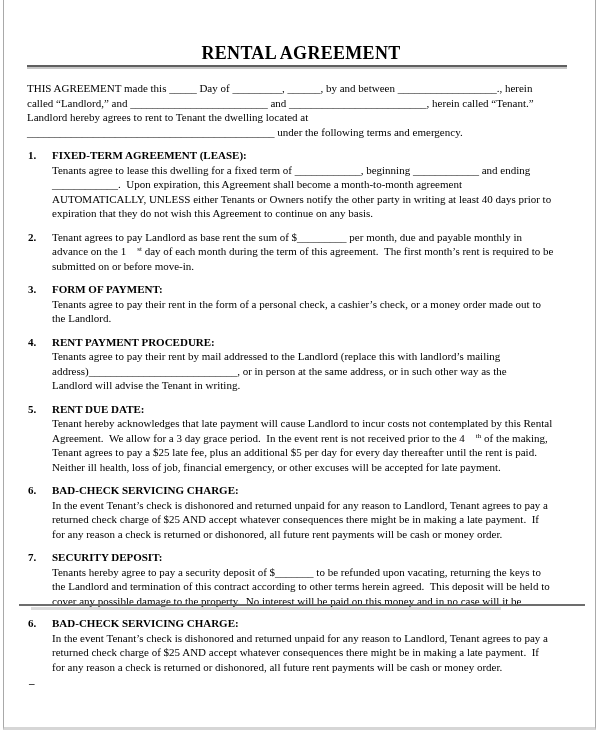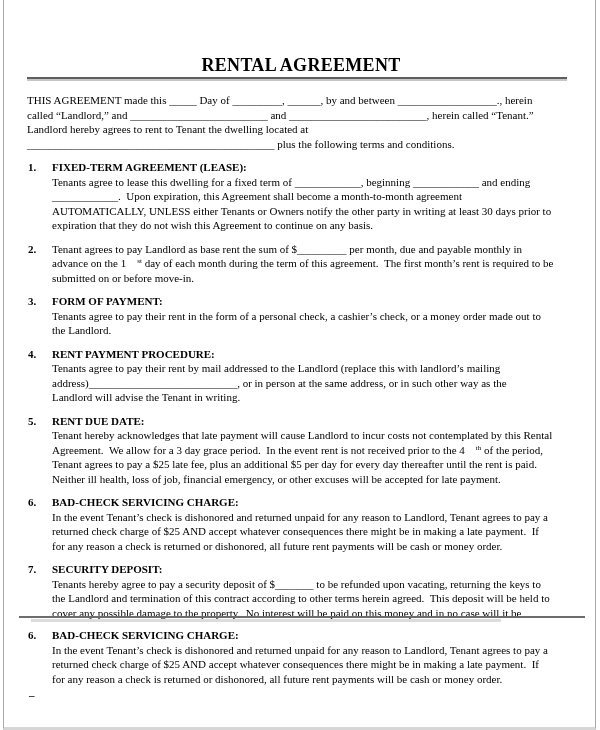--- a/index.html
+++ b/index.html
@@ -11,21 +11,21 @@
   }
   .page {
     position: relative;
     box-sizing: border-box;
     width: 593px;
     height: 730px;
     margin-left: 3px;
     border-left: 1px solid #a9a9a9;
     border-right: 1px solid #a9a9a9;
     border-bottom: 3px solid #d6d6d6;
-    padding: 56px 20px 0 23px;
+    padding: 44px 20px 0 23px;
     background: #ffffff;
     color: #000000;
   }
   .title {
     margin: 0;
     text-align: center;
     font-size: 18px;
     line-height: 18px;
     font-weight: bold;
     letter-spacing: 0.3px;
@@ -98,30 +98,30 @@
 </head>
 <body>
 
 <div class="page">
   <h1 class="title">RENTAL AGREEMENT</h1>
   <div class="title-rule"></div>
   <div class="intro">
       <div class="tline"><span>THIS AGREEMENT made this _____ Day of _________, ______, by and between __________________., herein</span></div>
       <div class="tline"><span>called “Landlord,” and _________________________ and _________________________, herein called “Tenant.”</span></div>
       <div class="tline"><span>Landlord hereby agrees to rent to Tenant the dwelling located at</span></div>
-      <div class="tline"><span>_____________________________________________ plus the following terms and conditions.</span></div>
+      <div class="tline"><span>_____________________________________________ under the following terms and emergency.</span></div>
     </div>
   <div id="sections">
   <div class="section">
     <span class="sec-num">1.</span>
     <span class="sec-heading">FIXED-TERM AGREEMENT (LEASE):</span>
     <div class="sec-body">
           <div class="tline"><span>Tenants agree to lease this dwelling for a fixed term of ____________, beginning ____________ and ending</span></div>
           <div class="tline"><span>____________.  Upon expiration, this Agreement shall become a month-to-month agreement</span></div>
-          <div class="tline"><span>AUTOMATICALLY, UNLESS either Tenants or Owners notify the other party in writing at least 30 days prior to</span></div>
+          <div class="tline"><span>AUTOMATICALLY, UNLESS either Tenants or Owners notify the other party in writing at least 40 days prior to</span></div>
           <div class="tline"><span>expiration that they do not wish this Agreement to continue on any basis.</span></div>
         </div>
   </div>
 
   <div class="section">
     <span class="sec-num">2.</span>
     <div class="sec-body">
           <div class="tline"><span>Tenant agrees to pay Landlord as base rent the sum of $_________ per month, due and payable monthly in</span></div>
           <div class="tline"><span>advance on the 1</span><sup>st</sup><span> day of each month during the term of this agreement.  The first month’s rent is required to be</span></div>
           <div class="tline"><span>submitted on or before move-in.</span></div>
@@ -145,21 +145,21 @@
           <div class="tline"><span>address)___________________________, or in person at the same address, or in such other way as the</span></div>
           <div class="tline"><span>Landlord will advise the Tenant in writing.</span></div>
         </div>
   </div>
 
   <div class="section">
     <span class="sec-num">5.</span>
     <span class="sec-heading">RENT DUE DATE:</span>
     <div class="sec-body">
           <div class="tline"><span>Tenant hereby acknowledges that late payment will cause Landlord to incur costs not contemplated by this Rental</span></div>
-          <div class="tline"><span>Agreement.  We allow for a 3 day grace period.  In the event rent is not received prior to the 4</span><sup>th</sup><span> of the period,</span></div>
+          <div class="tline"><span>Agreement.  We allow for a 3 day grace period.  In the event rent is not received prior to the 4</span><sup>th</sup><span> of the making,</span></div>
           <div class="tline"><span>Tenant agrees to pay a $25 late fee, plus an additional $5 per day for every day thereafter until the rent is paid.</span></div>
           <div class="tline"><span>Neither ill health, loss of job, financial emergency, or other excuses will be accepted for late payment.</span></div>
         </div>
   </div>
 
   <div class="section">
     <span class="sec-num">6.</span>
     <span class="sec-heading">BAD-CHECK SERVICING CHARGE:</span>
     <div class="sec-body">
           <div class="tline"><span>In the event Tenant’s check is dishonored and returned unpaid for any reason to Landlord, Tenant agrees to pay a</span></div>

